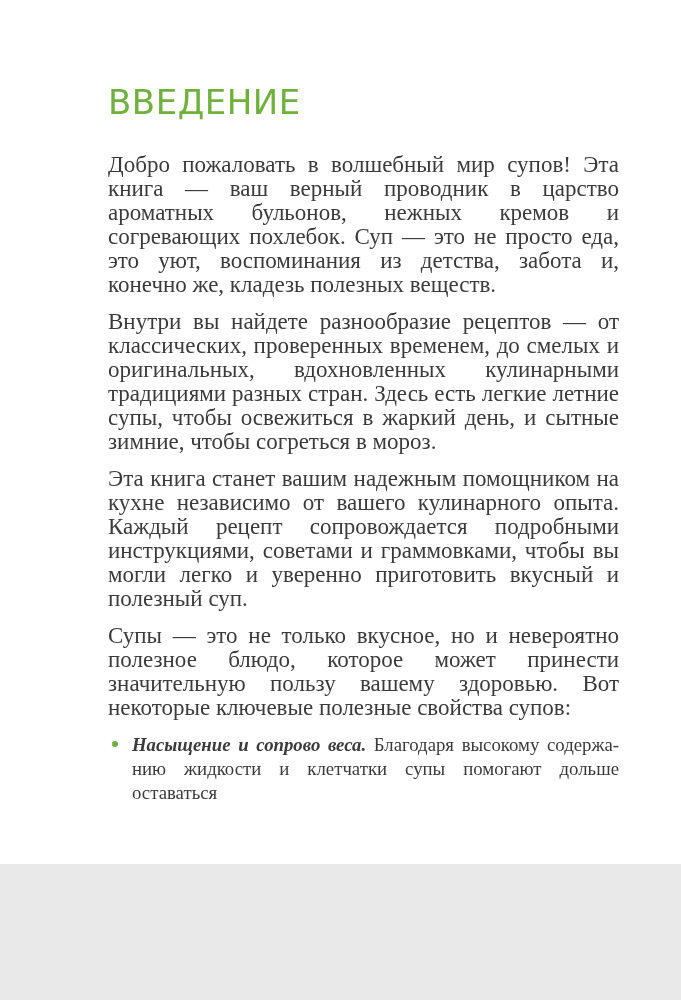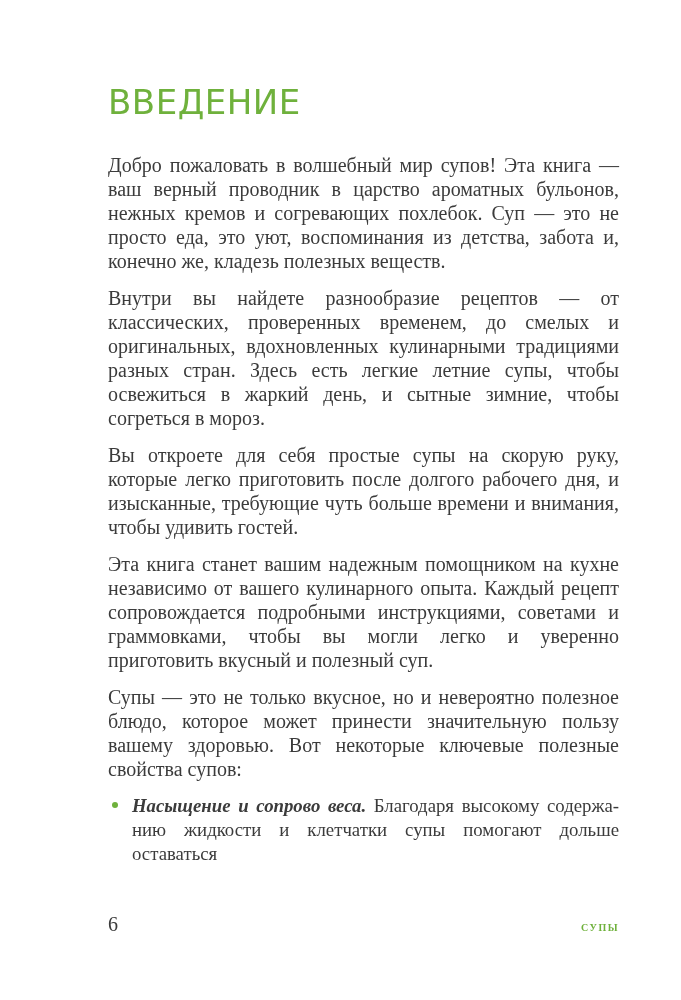--- a/index.html
+++ b/index.html
@@ -1,19 +1,19 @@
 <!DOCTYPE html>
 <html lang="ru"><head>
 <meta charset="utf-8">
 <style>
   html, body { margin: 0; padding: 0; background: #e9e9e9; }
   .page {
     position: relative;
     width: 681px;
-    height: 1000px;
+    height: 864px;
     margin: 0 auto;
     background: #ffffff;
     overflow: hidden;
     font-family: "Liberation Serif", serif;
     color: #3b3b3b;
   }
   .content {
     position: absolute;
     top: 0;
     left: 108px;
@@ -23,21 +23,21 @@
     margin: 85px 0 34px 0;
     font-family: "DejaVu Sans", sans-serif;
     font-weight: normal;
     font-size: 34px;
     line-height: 1;
     letter-spacing: 0.5px;
     color: #6fb13c;
   }
   p.para {
     margin: 0 0 13px 0;
-    font-size: 20px;
+    font-size: 23px;
     line-height: 24px;
     text-align: justify;
     hyphens: manual;
   }
   ul.benefits {
     list-style: none;
     margin: 0;
     padding: 0;
   }
   ul.benefits li {
@@ -87,21 +87,20 @@
 </head>
 <body>
 
 <div class="page">
   <main class="content">
 
     <h1 class="chapter-title">ВВЕДЕНИЕ</h1>
 
     <p class="para">Добро пожаловать в волшебный мир супов! Эта книга — ваш верный проводник в царство ароматных бульонов, нежных кре­мов и согревающих похлебок. Суп — это не просто еда, это уют, воспоминания из детства, забота и, конечно же, кладезь полез­ных веществ.</p>
     <p class="para">Внутри вы найдете разнообразие рецептов — от классических, проверенных временем, до смелых и оригинальных, вдохновлен­ных кулинарными традициями разных стран. Здесь есть легкие летние супы, чтобы освежиться в жаркий день, и сытные зим­ние, чтобы согреться в мороз.</p>
-    <p class="para">Вы откроете для себя простые супы на скорую руку, которые легко приготовить после долгого рабочего дня, и изысканные, требующие чуть больше времени и внимания, чтобы удивить гостей.</p>
     <p class="para">Эта книга станет вашим надежным помощником на кухне неза­висимо от вашего кулинарного опыта. Каждый рецепт сопрово­ждается подробными инструкциями, советами и граммовками, чтобы вы могли легко и уверенно приготовить вкусный и полез­ный суп.</p>
     <p class="para">Супы — это не только вкусное, но и невероятно полезное блюдо, которое может принести значительную пользу вашему здоро­вью. Вот некоторые ключевые полезные свойства супов:</p>
 
     <ul class="benefits">
       <li>
         <span class="dot"></span>
         <span class="lead">Насыщение и сопрово веса.</span><span> Благодаря высокому содержа­нию жидкости и клетчатки супы помогают дольше оставаться</span>
       </li>
     </ul>
 

